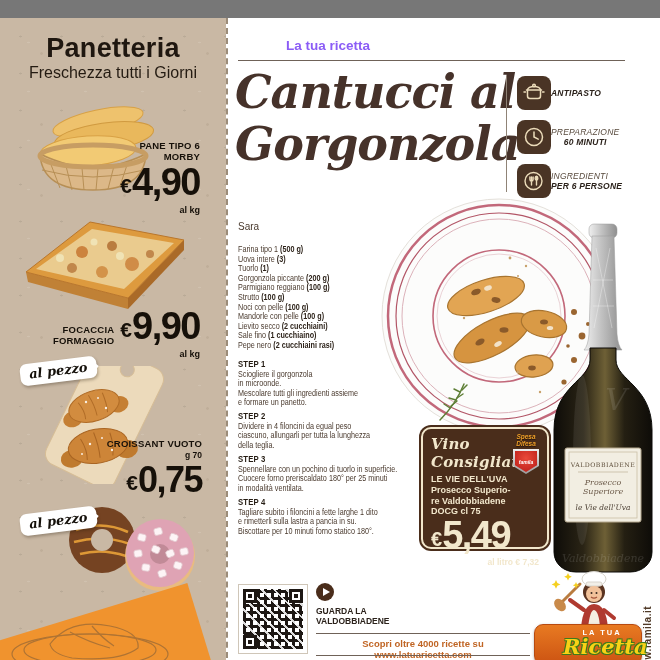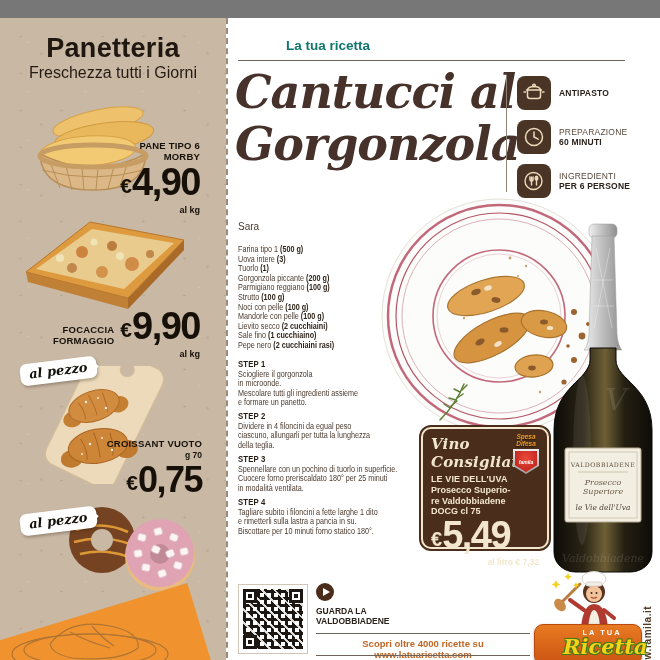--- a/index.html
+++ b/index.html
@@ -30,27 +30,27 @@
   .p4{right:24px;top:562px;}
   .bubble{position:absolute;background:#fff;border-radius:7px;padding:3px 9px 4px;z-index:3;
     font:italic bold 13px "DejaVu Serif",serif;color:#14100a;transform:rotate(-7deg);
     box-shadow:1px 2px 3px rgba(40,25,10,.3);}
   .bubble:after{content:"";position:absolute;right:-8px;bottom:5px;border:6px solid transparent;border-left-color:#fff;}
   .b1{left:20px;top:342px;}
   .b2{left:20px;top:492px;}
   .brush{position:absolute;left:-34px;top:598px;width:240px;height:92px;background:#f0932e;
     transform:rotate(-17deg);z-index:1;}
   
-  .kicker{position:absolute;left:238px;top:20px;font-size:13.5px;font-weight:bold;color:#0f766e;z-index:2;padding-left:48px;}
+  .kicker{position:absolute;left:238px;top:20px;font-size:13.5px;font-weight:bold;color:#8b5cf6;z-index:2;padding-left:48px;}
   .krule{position:absolute;left:238px;top:42px;width:387px;height:1px;background:#6f6258;z-index:2;}
   .rtitle{position:absolute;left:235px;top:48px;margin:0;z-index:2;
     font:italic 900 46px/52px "DejaVu Serif",serif;color:#46322a;letter-spacing:-1px;}
   .vline{position:absolute;left:506px;top:58px;width:1px;height:116px;background:#8f8376;z-index:2;}
-  .meta{position:absolute;left:517px;display:flex;align-items:center;gap:8px;z-index:2;}
-  .m1{top:58px;} .m2{top:102px;} .m3{top:146px;}
+  .meta{position:absolute;left:517px;display:flex;align-items:center;z-index:2;font-style:italic;}
+  .m1{top:58px;} .m2{top:102px;text-align:center;} .m3{top:146px;}
   .micon{width:34px;height:34px;border-radius:8px;background:#4a3425;display:flex;align-items:center;justify-content:center;flex:0 0 auto;}
   .mlabel{font-size:8.5px;line-height:10px;color:#57493c;letter-spacing:.2px;}
   .mlabel b{color:#2b221b;}
   .author{position:absolute;left:238px;top:203px;font-size:10px;color:#4a3a2e;z-index:2;text-align:center;}
   .cond{transform:scaleX(.86);transform-origin:left top;}
   .ings{position:absolute;left:238px;top:227px;z-index:2;font-size:8.4px;line-height:9.6px;color:#4a3a2e;}
   .ings b{color:#2e241b;}
   .steps{position:absolute;left:238px;top:341px;z-index:2;width:260px;}
   .step{margin-bottom:4px;}
   .sh{font-size:9px;font-weight:bold;color:#241b12;letter-spacing:.2px;margin-bottom:1px;}

